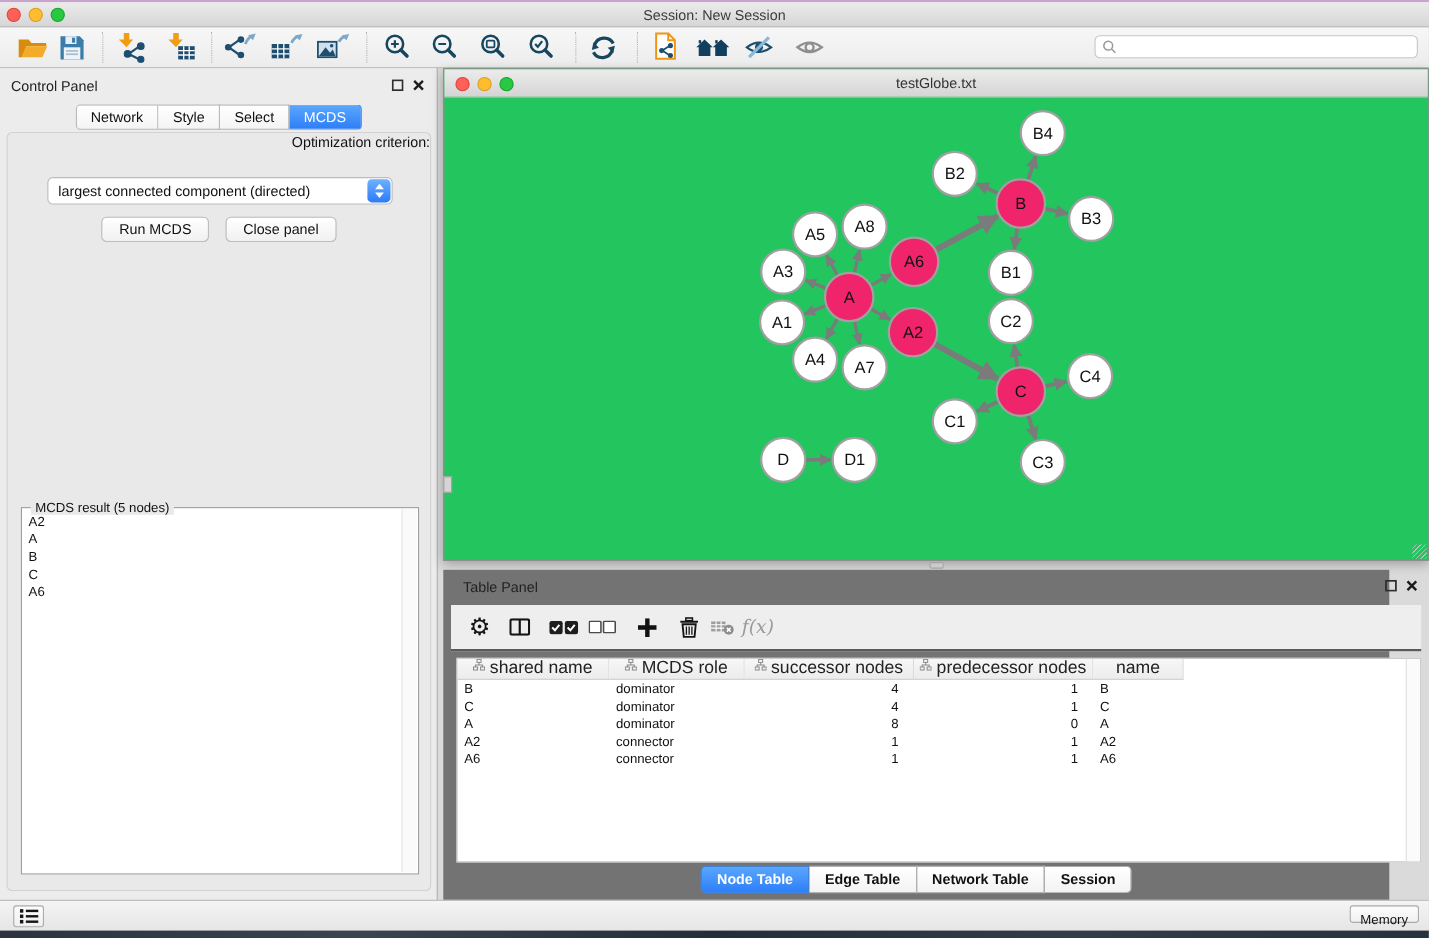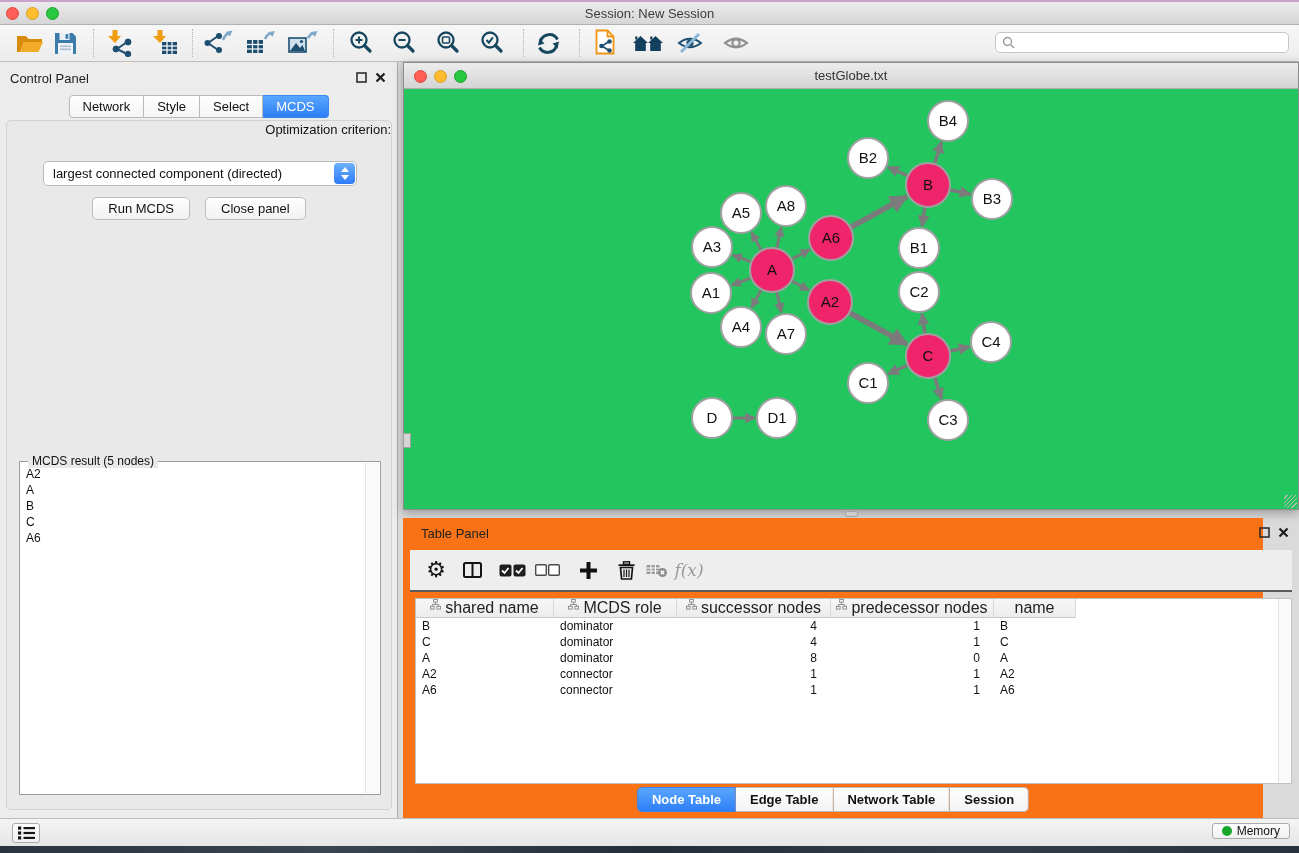--- a/index.html
+++ b/index.html
@@ -64,21 +64,21 @@
   #nw-grn { left:50px; background:#28c840; border:1px solid #1ca22f; }
   #nw-title { text-align:center; line-height:25px; font-size:13px; color:#333; }
   #graph-svg { position:absolute; left:0; top:26px; }
   #nw-grip { position:absolute; right:1px; bottom:1px; width:13px; height:13px;
              background:repeating-linear-gradient(135deg,transparent,transparent 2px,#b9b9b9 2px,#b9b9b9 3px); }
   #nw-handle { position:absolute; left:-1px; top:370px; width:8px; height:15px; background:#d5d5d5; border:1px solid #9f9f9f; }
   #split-handle { position:absolute; left:845px; top:511px; width:13px; height:6px; background:#cbcbcb;
                   border:1px solid #a5a5a5; border-radius:2px; }
 
   
-  #table-panel { position:absolute; left:403px; top:518px; width:860px; height:300px; background:#f97316; }
+  #table-panel { position:absolute; left:403px; top:518px; width:860px; height:300px; background:#737373; }
   #tp-title { position:absolute; left:18px; top:8px; font-size:13px; color:#222; }
   #tp-float { left:855px; top:8px; } #tp-close { left:874px; top:8px; }
   #tp-toolbar { position:absolute; left:7px; top:32px; width:882px; height:42px; background:#eeeeee; border-bottom:2px solid #5a5a5a; }
   .tp-ic { position:absolute; top:0; height:40px; width:36px; display:flex; align-items:center; justify-content:center; }
   #fx-label { font-family:"DejaVu Serif","Liberation Serif",serif; font-style:italic; color:#9a9a9a; font-size:17px; }
   #node-table { position:absolute; left:12px; top:80px; width:877px; height:186px; background:#fff; border:1px solid #c2c2c2; font-size:12px; }
   #tbl-head { display:flex; height:19px; }
   .th { display:flex; align-items:flex-start; justify-content:center; gap:4px; background:linear-gradient(#f7f7f7,#ececec);
         border-right:1px solid #d9d9d9; border-bottom:1px solid #c9c9c9; font-size:16px; color:#222; overflow:hidden; }
   .tr { display:flex; height:16px; align-items:center; }
@@ -89,22 +89,22 @@
             border:1px solid #b9b9b9; border-left-width:0; color:#111; white-space:nowrap;font-weight:bold; }
   .tp-tab:first-child { border-left-width:1px; border-radius:5px 0 0 5px; }
   .tp-tab:last-child  { border-radius:0 5px 5px 0; }
   .tp-tab.active { background:linear-gradient(#59a7fd,#2e7ef8); border-color:#3a86ec; color:#fff; }
 
   
   #status-bar { position:absolute; left:0; top:818px; width:100%; height:28px;
                 background:linear-gradient(#f4f4f4,#e6e6e6); border-top:1px solid #bdbdbd; }
   #list-btn { position:absolute; left:12px; top:4px; width:28px; height:20px; border:1px solid #ababab; border-radius:3px;
               background:linear-gradient(#fdfdfd,#f0f0f0); display:flex; align-items:center; justify-content:center; }
-  #memory-btn { position:absolute; right:9px; top:4px; height:16px; padding:0 9px; display:flex; align-items:center; gap:5px;
-                border:1px solid #ababab; border-radius:3px; background:linear-gradient(#fdfdfd,#f0f0f0); font-size:12px; }
+  #memory-btn { position:absolute; right:9px; top:4px; height:16px; padding:0 9px; display:flex; align-items:flex-end; gap:5px;
+                border:1px solid #ababab; border-radius:3px; background:linear-gradient(#fdfdfd,#f0f0f0); font-size:12px;flex-direction:column; }
   #memory-dot { width:10px; height:10px; border-radius:50%; background:#17a82b; }
   #bottom-strip { position:absolute; left:0; top:846px; width:100%; height:7px;
                   background:linear-gradient(90deg,#2a333f,#3a4552 25%,#242e3a 50%,#333d4a 75%,#28323e); }
 </style>
 </head>
 <body>
 
 <div id="top-strip"></div>
 
 <div id="titlebar">

